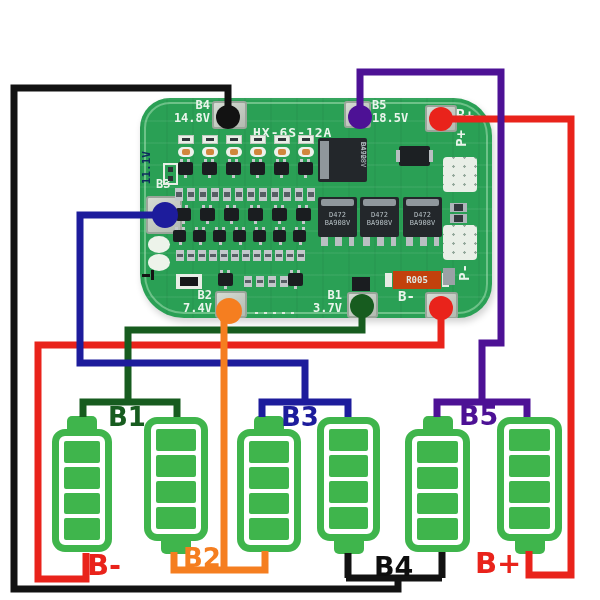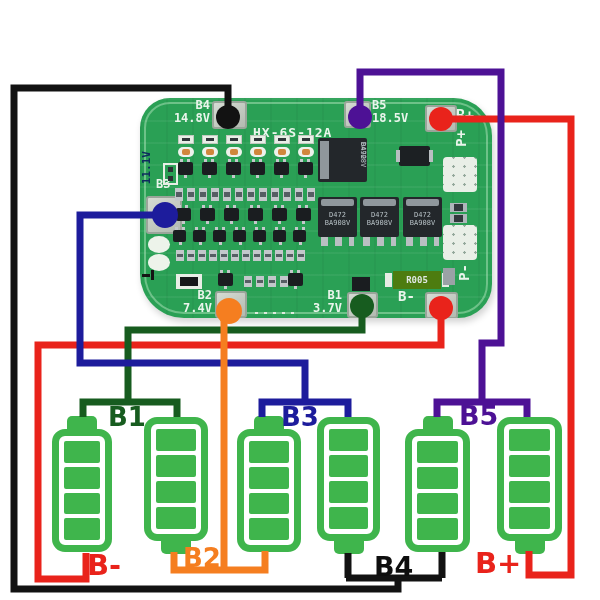--- a/index.html
+++ b/index.html
@@ -46,21 +46,21 @@
        text-align:center;padding-top:14px;box-sizing:border-box;}
   .fet::before{content:'';position:absolute;left:3px;right:3px;top:2px;height:7px;background:#8f979c;border-radius:2px;}
   .fet::after{content:'';position:absolute;left:3px;right:3px;bottom:-9px;height:9px;
        background:repeating-linear-gradient(90deg,#b9bfc2 0 7px,transparent 7px 14px);}
   .fetr{position:absolute;left:178px;top:40px;width:49px;height:44px;background:#23272b;border-radius:2px;}
   .fetr::before{content:'';position:absolute;left:2px;top:3px;bottom:3px;width:9px;background:#8f979c;}
   .fetr span{position:absolute;right:8px;top:2px;bottom:2px;writing-mode:vertical-rl;transform:rotate(180deg);
        color:#b6c0c5;font-family:"DejaVu Sans Mono",monospace;font-size:7px;}
   .smallblk{position:absolute;left:259px;top:48px;width:31px;height:20px;background:#1c2023;border-radius:2px;}
   .smallblk::before{content:'';position:absolute;left:-3px;top:4px;width:4px;height:12px;background:#b9bfc2;box-shadow:33px 0 #b9bfc2;}
-  .r005{position:absolute;left:253px;top:173px;width:48px;height:18px;background:#4d7c0f;color:#dfe7e2;
+  .r005{position:absolute;left:253px;top:173px;width:48px;height:18px;background:#c2410c;color:#dfe7e2;
         font-family:"DejaVu Sans Mono",monospace;font-size:9px;font-weight:bold;text-align:center;line-height:18px;}
   .r005::before{content:'';position:absolute;left:-8px;top:2px;width:7px;height:14px;background:#e6ece4;}
   .r005::after{content:'';position:absolute;right:-8px;top:2px;width:7px;height:14px;background:#e6ece4;}
   .dotpad{position:absolute;width:34px;height:35px;background:#e9efe7;border-radius:4px;
         background-image:radial-gradient(#93a79a 1.4px,transparent 1.6px);background-size:11px 9px;background-position:5px 5px;}
   .cap{position:absolute;width:17px;height:9px;background:#aeb6ba;}
   .cap::after{content:'';position:absolute;left:4px;right:4px;top:1px;bottom:1px;background:#31383c;}
   .oval{position:absolute;width:22px;height:17px;background:#edf3ea;border-radius:50%;}
   .sqdots{position:absolute;left:23px;top:65px;width:15px;height:22px;border:2px solid #e8eee6;box-sizing:border-box;}
   .sqdots::before{content:'';position:absolute;left:3px;top:2px;width:5px;height:5px;background:#2b3134;box-shadow:0 9px #2b3134;}

